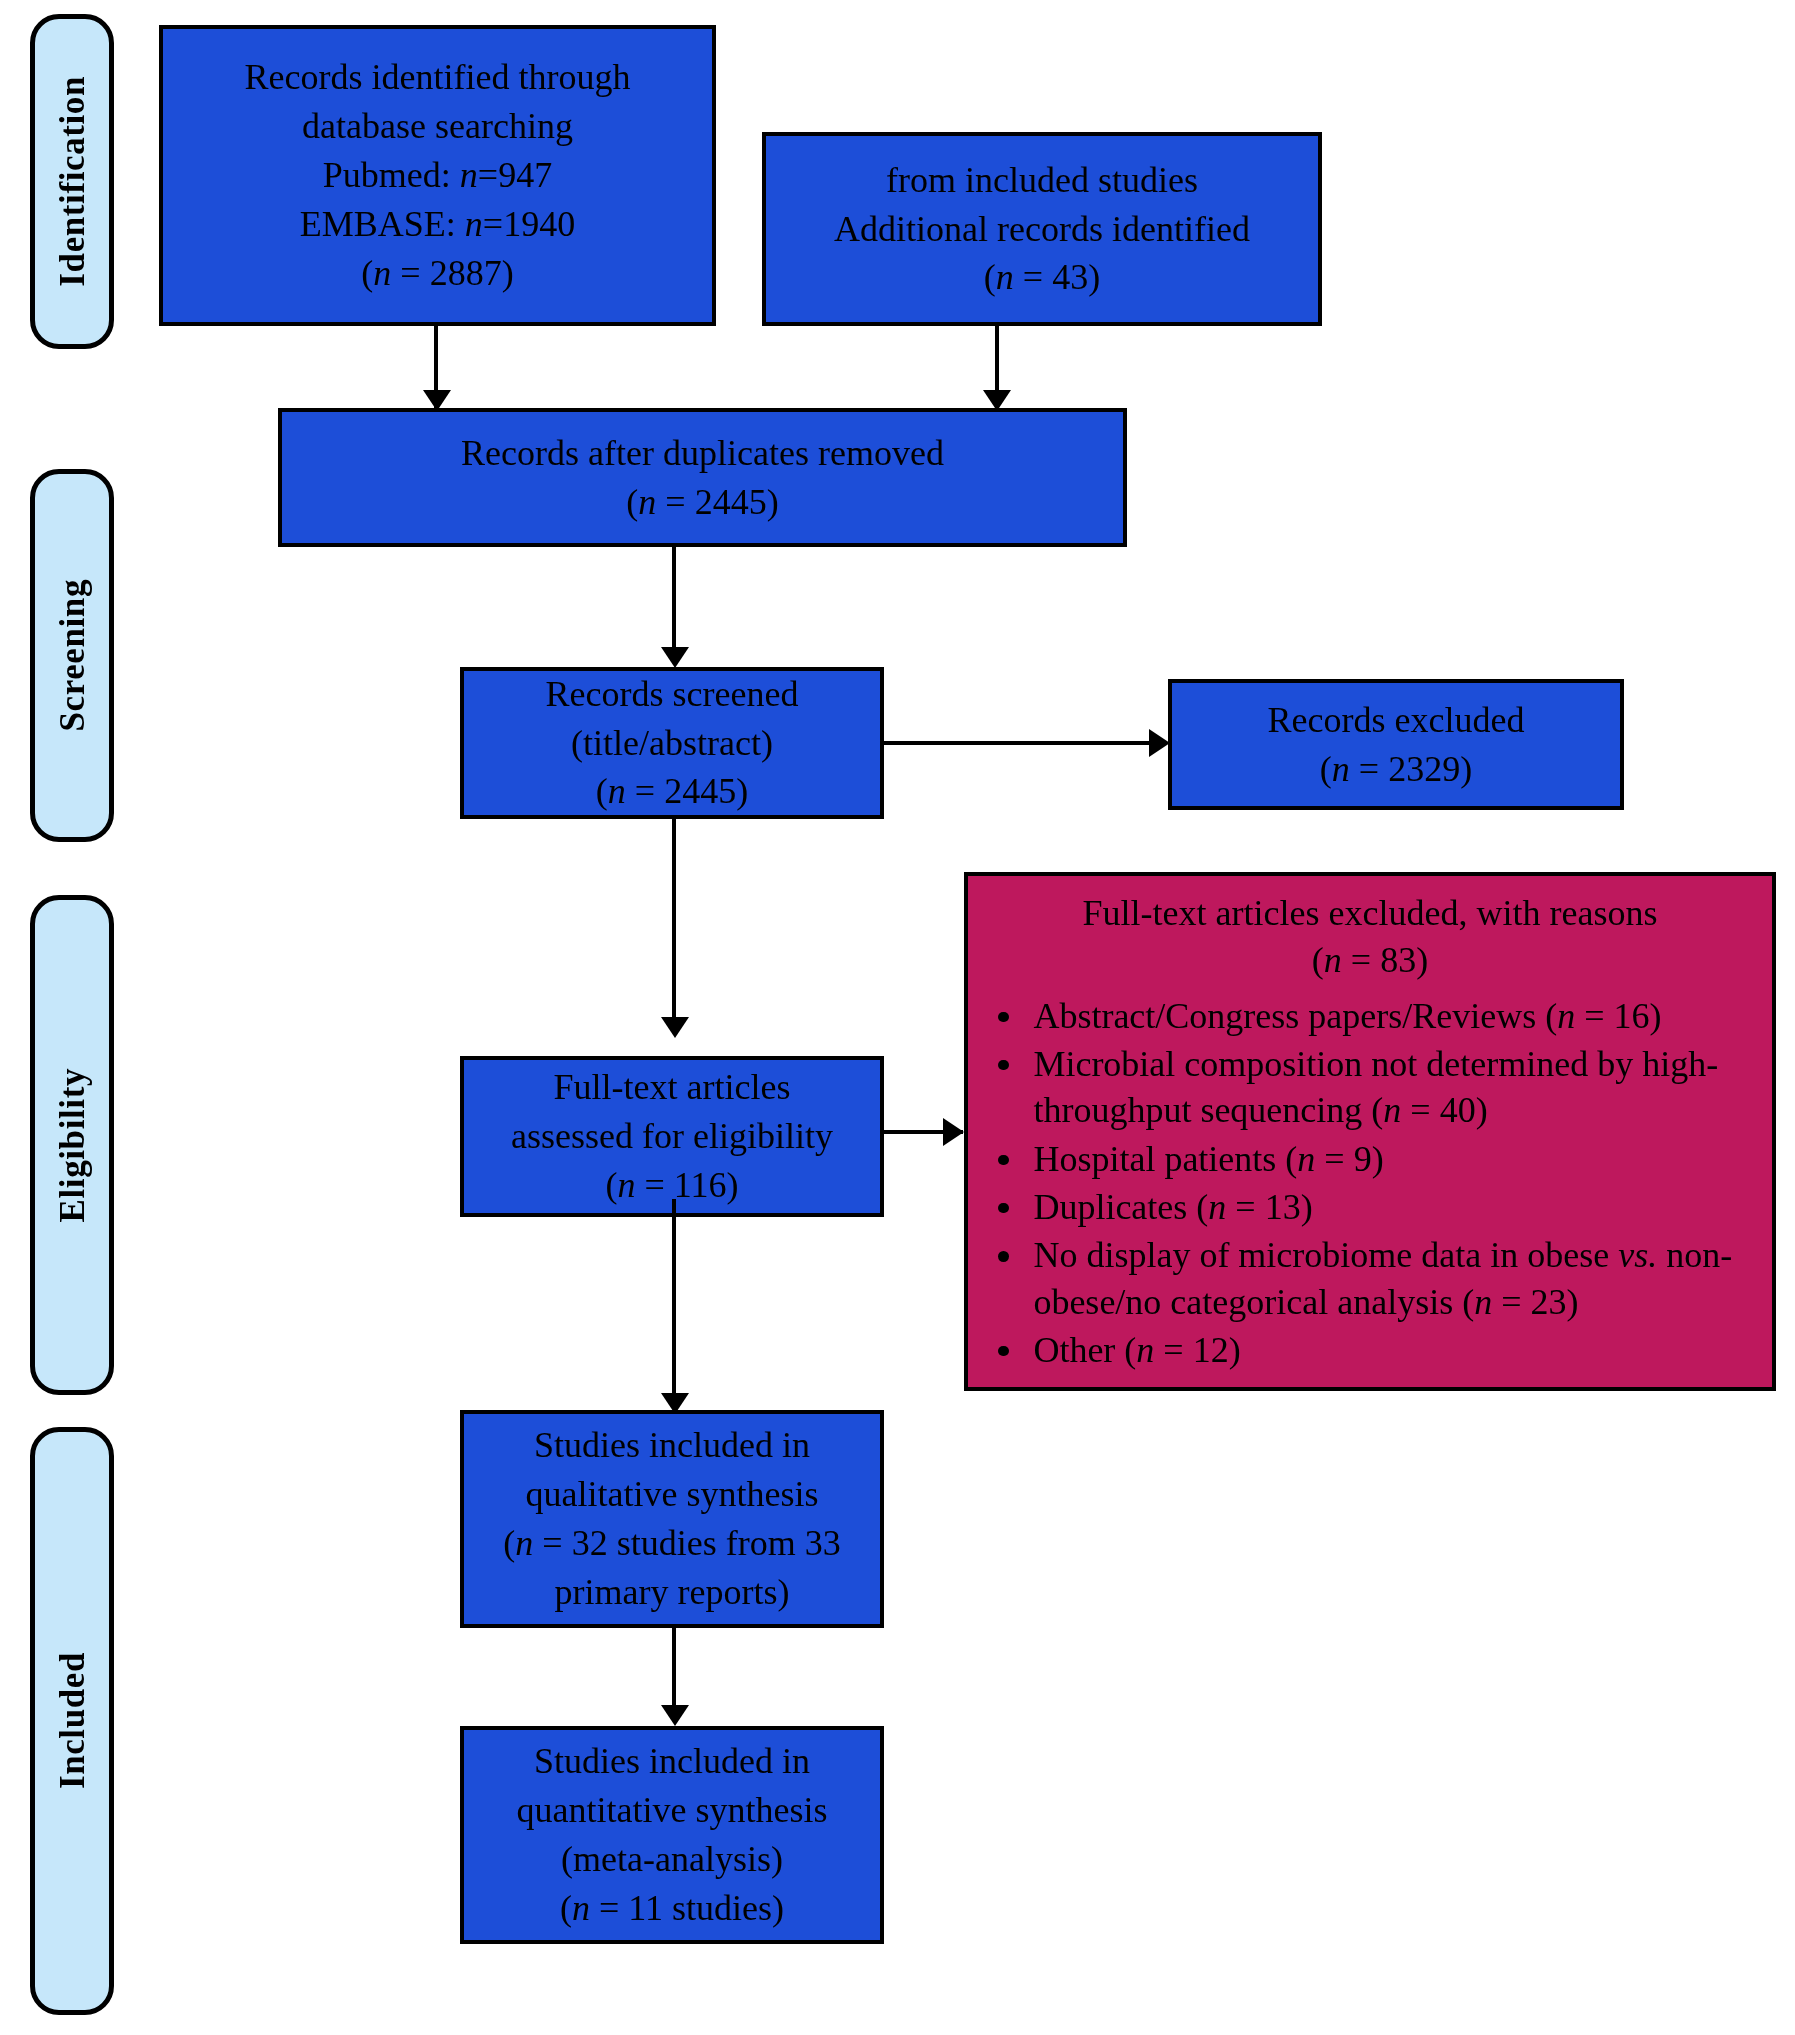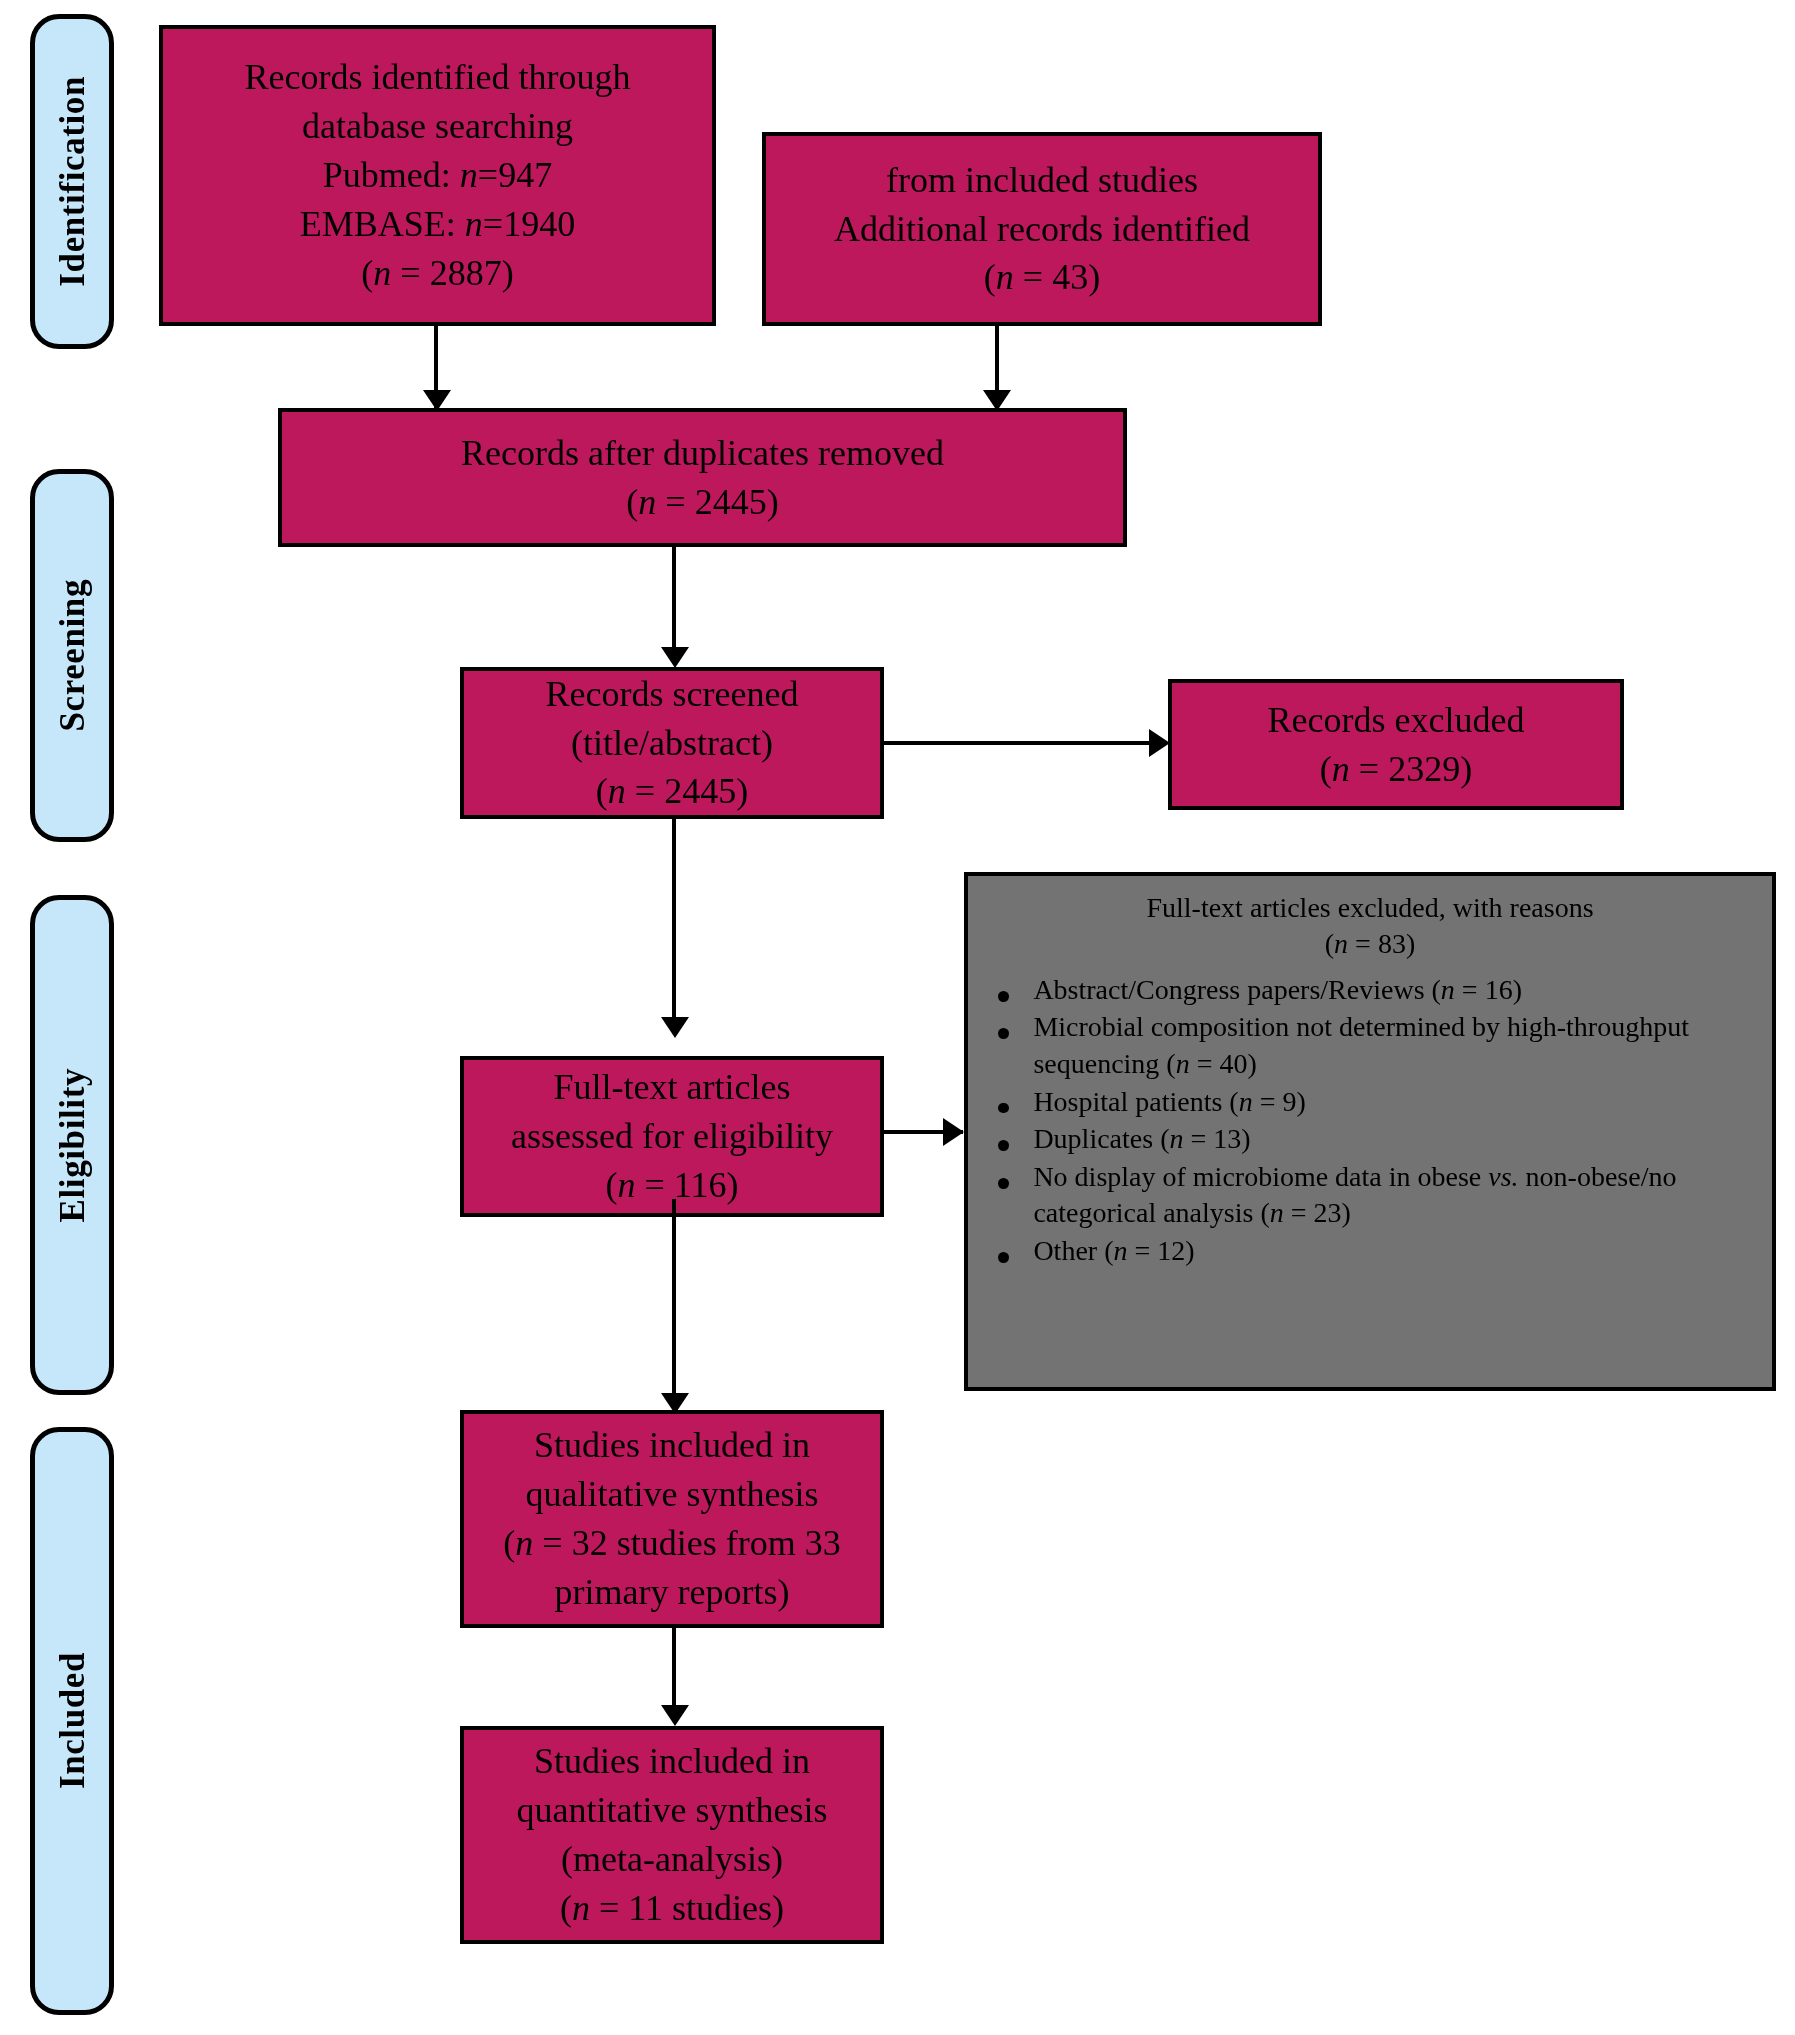--- a/index.html
+++ b/index.html
@@ -37,44 +37,44 @@
     font-weight: bold;
     font-size: 35px;
     letter-spacing: 0.6px;
     white-space: nowrap;
     line-height: 1;
   }
 
   
   .flow-box {
     position: absolute;
-    background: #be185d;
+    background: #1d4ed8;
     border: 4.4px solid #000000;
     box-sizing: border-box;
     display: flex;
     flex-direction: column;
     align-items: center;
     justify-content: center;
     text-align: center;
     font-size: 36px;
     line-height: 1.36;
     padding: 23px 10px;
   }
   .flow-box .line { display: block; white-space: nowrap; }
 
   i.v { font-style: italic; }
 
   
   .reasons-box {
     position: absolute;
-    background: #737373;
+    background: #be185d;
     border: 4.4px solid #000000;
     box-sizing: border-box;
     padding: 14px 16.4px 14px 16.4px;
-    font-size: 28px;
+    font-size: 36px;
     line-height: 1.30;
     display: flex;
     flex-direction: column;
   }
   .reasons-head {
     text-align: center;
     white-space: nowrap;
   }
   .reasons-sub {
     text-align: center;

